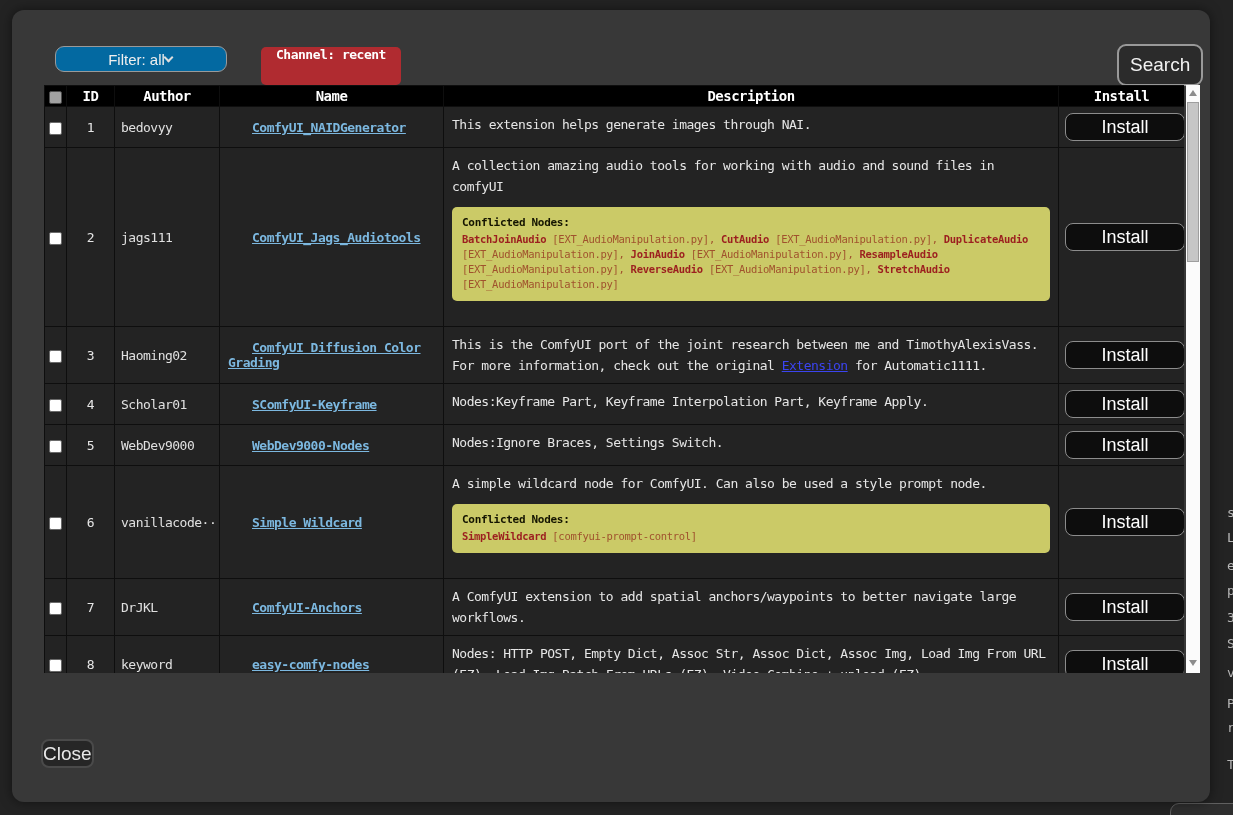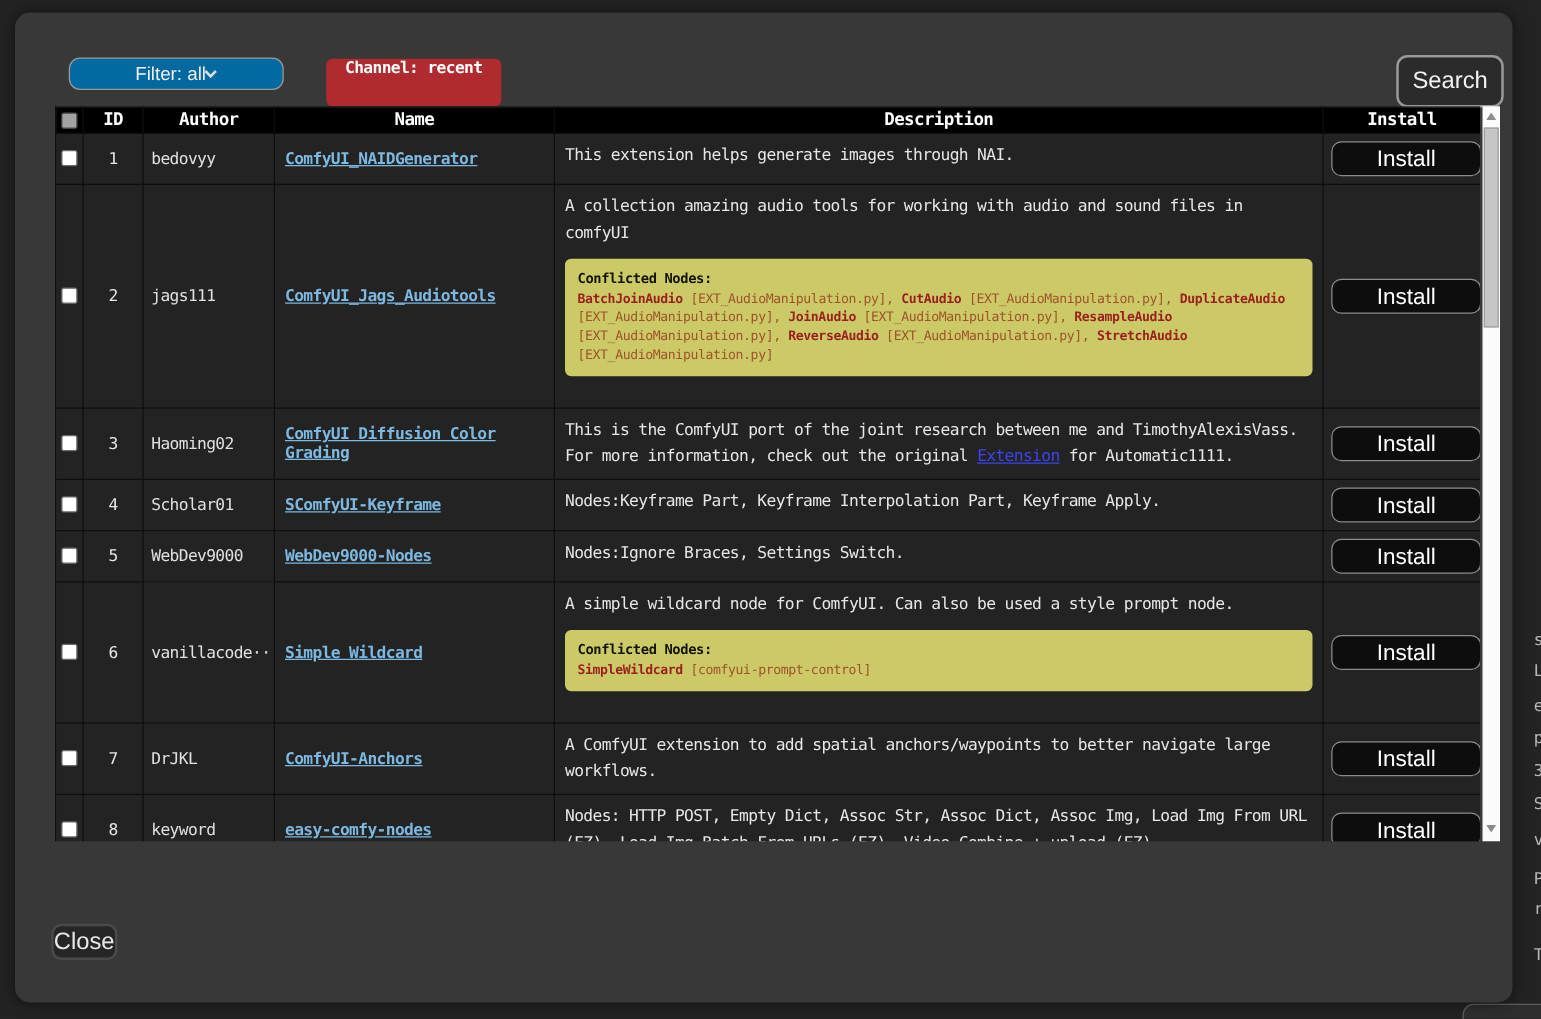--- a/index.html
+++ b/index.html
@@ -45,21 +45,21 @@
     font-family:"DejaVu Sans Mono", monospace; }
   th, td { border:1px solid #0e0e0e; }
   thead th { background:#000; color:#fff; font-size:14px; font-weight:bold;
     letter-spacing:-0.5px; padding:2px 0; height:21px; }
   td { background:#232323; color:#e6e6e6; font-size:13px; letter-spacing:-0.5px;
     padding:6px; vertical-align:middle; }
   .cell-cb, thead .cell-cb { text-align:center; padding:2px; }
   td.cell-id { text-align:center; }
   td.cell-author { color:#e0e0e0; white-space:nowrap; overflow:hidden; }
   td.cell-name { font-weight:bold; padding-left:8px; }
-  a.ext-link { color:#7cb8e0; text-decoration:underline; cursor:pointer; }
+  a.ext-link { color:#7cb8e0; text-decoration:underline; cursor:pointer;margin-left:24px; }
   td.cell-desc { vertical-align:top; line-height:21px; padding:7px 6px 7px 8px; }
   a.inline-link { color:#3b44f0; text-decoration:underline; cursor:pointer; }
   td.cell-install { text-align:center; }
   .install-btn { background:#0d0d0d; color:#fff; border:1px solid #8c8c8c; border-radius:8px;
     width:120px; height:28px; font:18px "Liberation Sans", sans-serif; cursor:pointer; }
 
   input.cb { appearance:none; -webkit-appearance:none; width:13px; height:13px;
     background:#fff; border:1px solid #6a6a6a; border-radius:2px; margin:0;
     display:inline-block; vertical-align:middle; cursor:pointer; }
   input.cb.hdr { background:#a2a2a2; border-color:#4d4d4d; }

